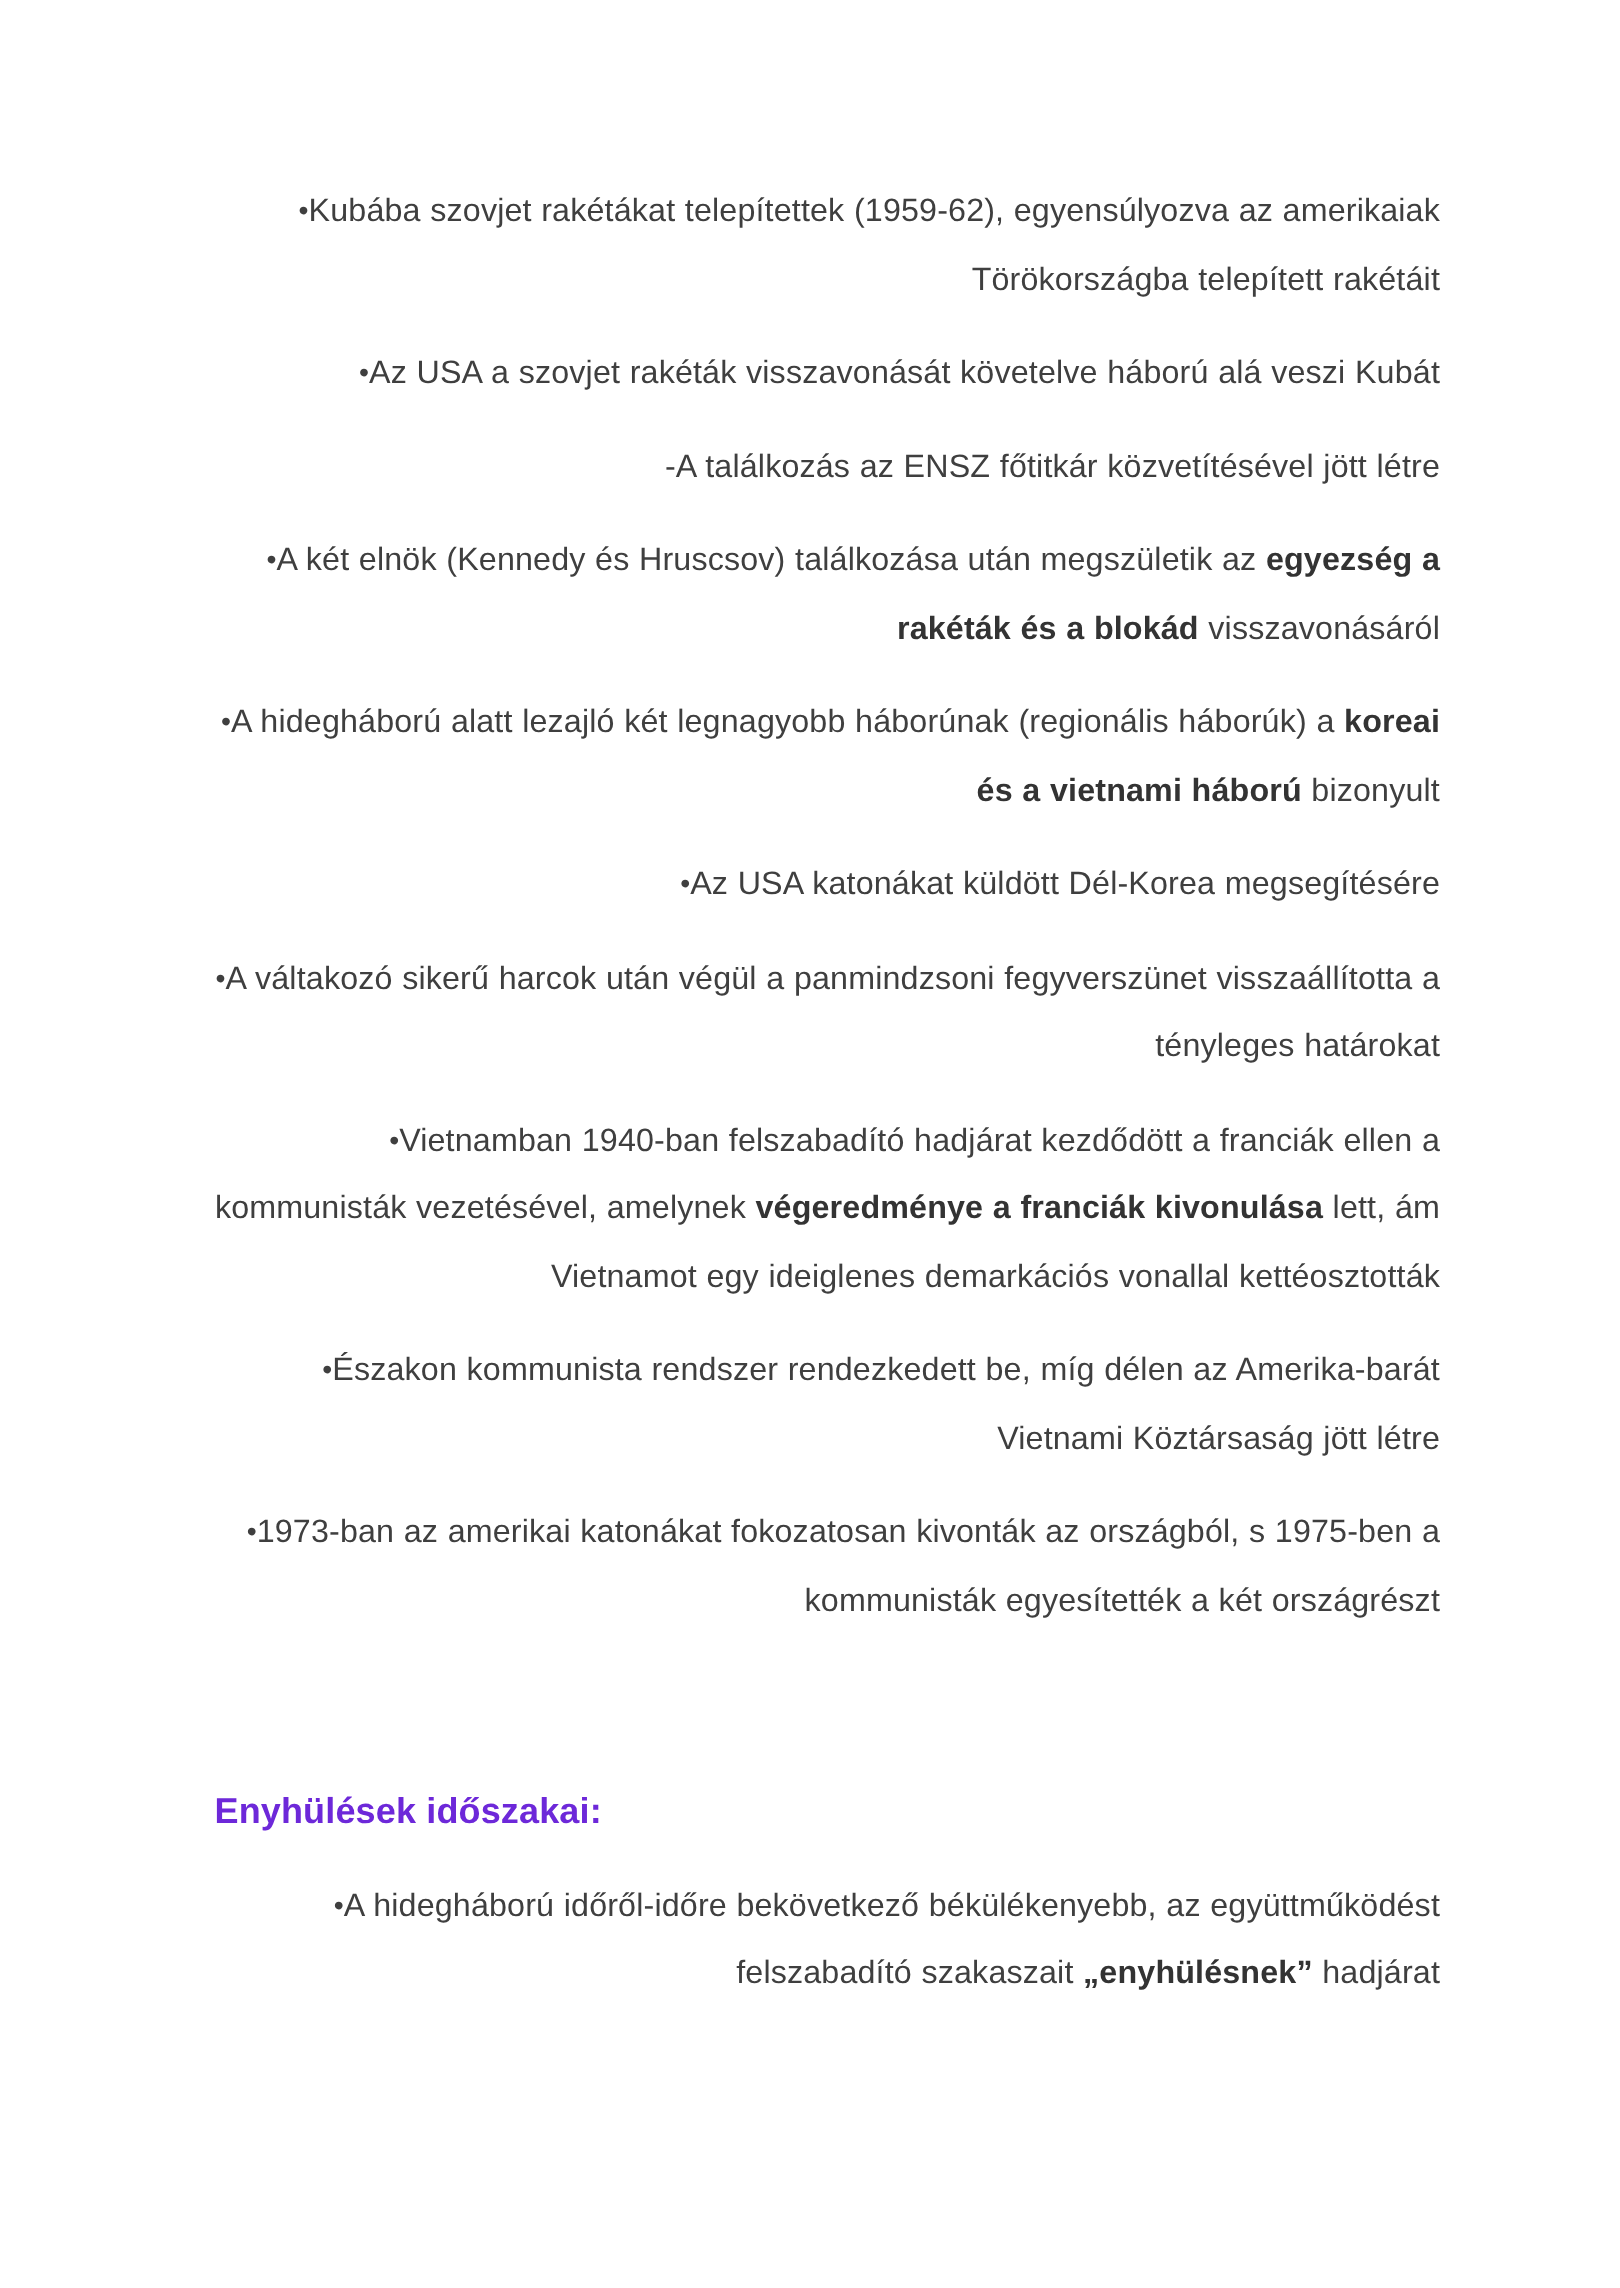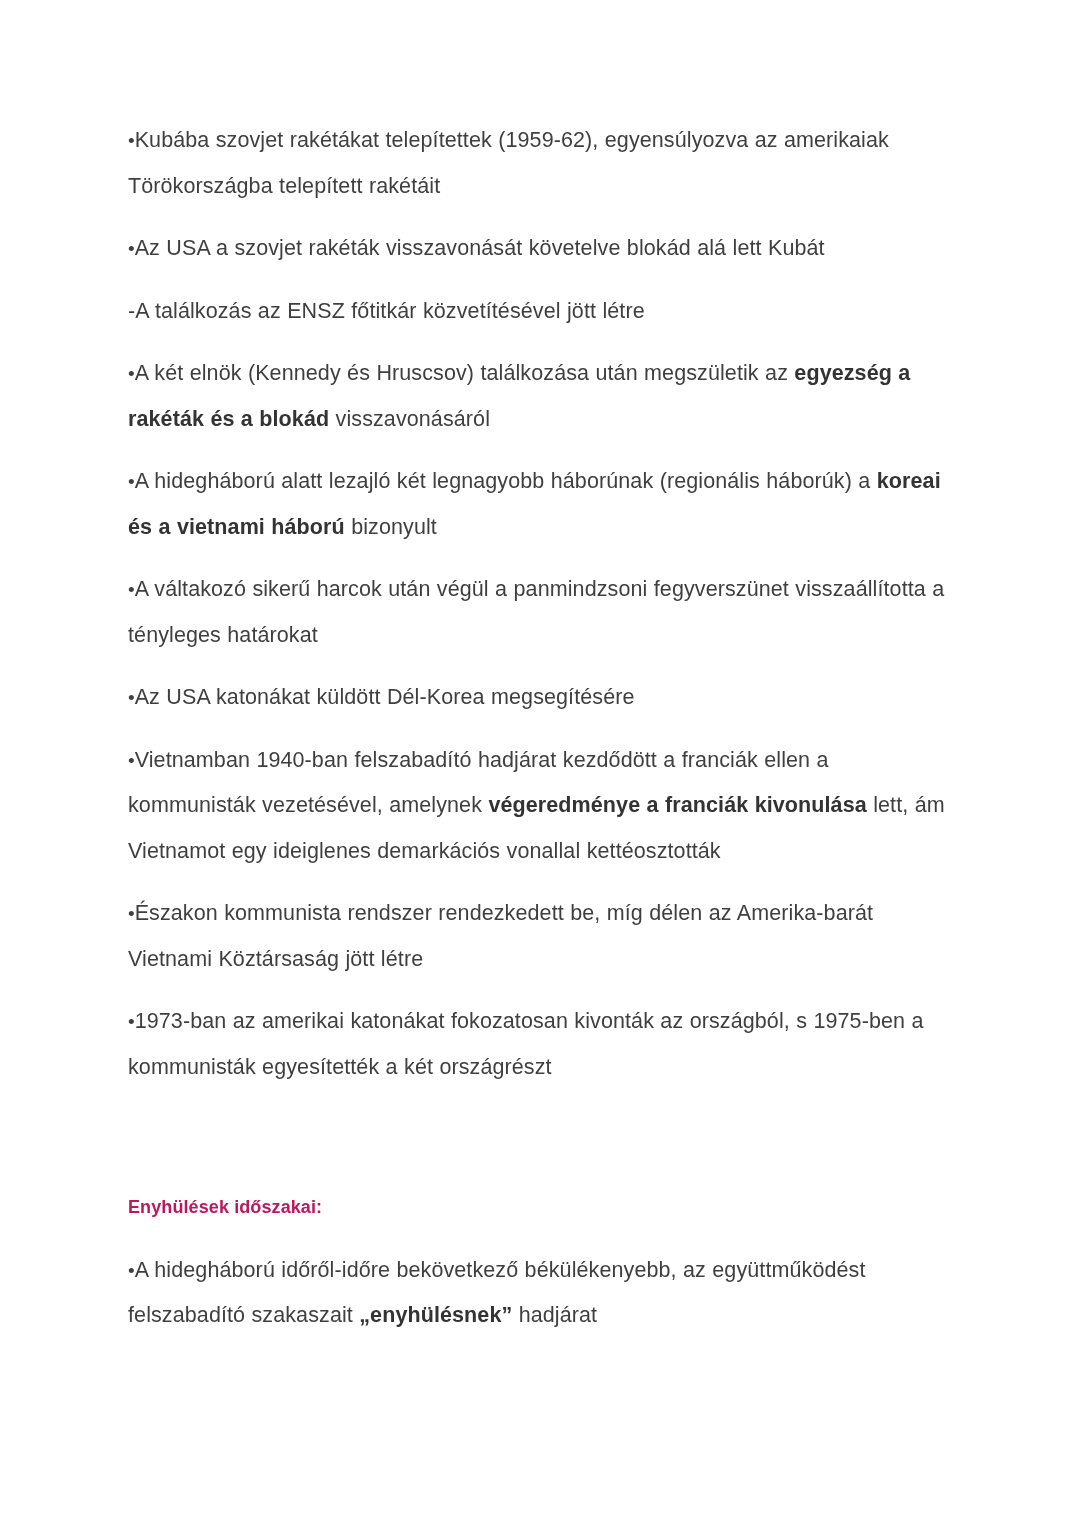--- a/index.html
+++ b/index.html
@@ -25,63 +25,63 @@
   }
   .doc-body {
     width: 832px;
   }
   .para {
     font-size: 21.5px;
     line-height: 45.5px;
     letter-spacing: 0.1px;
     color: #3f3f3f;
     margin: 0 0 17px 0;
-    text-align: left;
+    text-align: right;
     word-spacing: 0.3px;
   }
   .para:last-child {
     margin-bottom: 0;
   }
   .para .b {
     font-weight: bold;
     color: #333333;
   }
   .marker {
     font-weight: normal;
   }
   .marker.bullet {
     font-size: 19px;
     line-height: 0;
     vertical-align: 0.5px;
     letter-spacing: 0;
   }
   .heading {
-    font-size: 18px;
+    font-size: 24px;
     line-height: 45.5px;
     font-weight: bold;
-    color: #be185d;
-    margin: 0 0 17px 0;
+    color: #6d28d9;
+    margin: 0 0 17px 15px;
     letter-spacing: 0.1px;
   }
   .gap-before-heading {
     height: 78px;
   }
 </style>
 </head>
 <body>
 
 <div class="page">
   <div class="doc-body" id="doc-body">
       <p class="para"><span class="marker bullet">•</span><span>Kubába szovjet rakétákat telepítettek (1959-62), egyensúlyozva az amerikaiak Törökországba telepített rakétáit</span></p>
-      <p class="para"><span class="marker bullet">•</span><span>Az USA a szovjet rakéták visszavonását követelve blokád alá lett Kubát</span></p>
+      <p class="para"><span class="marker bullet">•</span><span>Az USA a szovjet rakéták visszavonását követelve háború alá veszi Kubát</span></p>
       <p class="para"><span class="marker dash">-</span><span>A találkozás az ENSZ főtitkár közvetítésével jött létre</span></p>
       <p class="para"><span class="marker bullet">•</span><span>A két elnök (Kennedy és Hruscsov) találkozása után megszületik az </span><span class="b">egyezség a rakéták és a blokád</span><span> visszavonásáról</span></p>
       <p class="para"><span class="marker bullet">•</span><span>A hidegháború alatt lezajló két legnagyobb háborúnak (regionális háborúk) a </span><span class="b">koreai és a vietnami háború</span><span> bizonyult</span></p>
+      <p class="para"><span class="marker bullet">•</span><span>Az USA katonákat küldött Dél-Korea megsegítésére</span></p>
       <p class="para"><span class="marker bullet">•</span><span>A váltakozó sikerű harcok után végül a panmindzsoni fegyverszünet visszaállította a tényleges határokat</span></p>
-      <p class="para"><span class="marker bullet">•</span><span>Az USA katonákat küldött Dél-Korea megsegítésére</span></p>
       <p class="para"><span class="marker bullet">•</span><span>Vietnamban 1940-ban felszabadító hadjárat kezdődött a franciák ellen a kommunisták vezetésével, amelynek </span><span class="b">végeredménye a franciák kivonulása</span><span> lett, ám Vietnamot egy ideiglenes demarkációs vonallal kettéosztották</span></p>
       <p class="para"><span class="marker bullet">•</span><span>Északon kommunista rendszer rendezkedett be, míg délen az Amerika-barát Vietnami Köztársaság jött létre</span></p>
       <p class="para"><span class="marker bullet">•</span><span>1973-ban az amerikai katonákat fokozatosan kivonták az országból, s 1975-ben a kommunisták egyesítették a két országrészt</span></p>
       <div class="gap-before-heading"></div>
       <div class="heading"><span>Enyhülések időszakai:</span></div>
       <p class="para"><span class="marker bullet">•</span><span>A hidegháború időről-időre bekövetkező békülékenyebb, az együttműködést felszabadító szakaszait </span><span class="b">„enyhülésnek”</span><span> hadjárat</span></p>
     </div>
 </div>
 
 </body></html>

